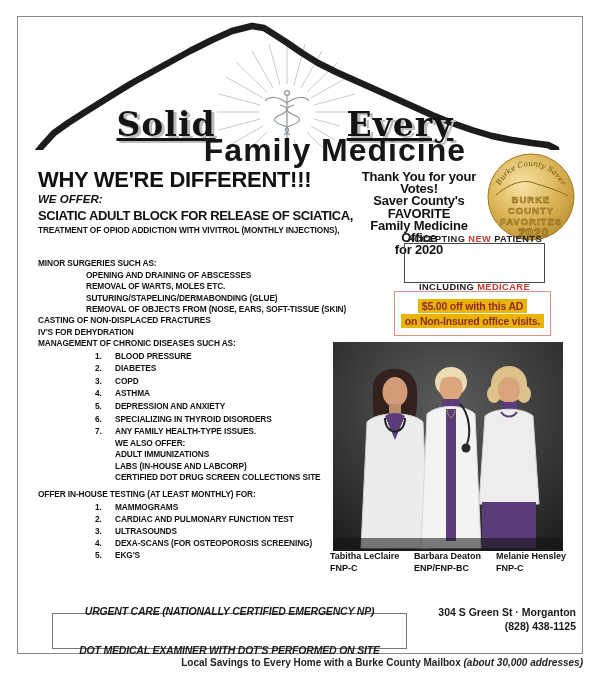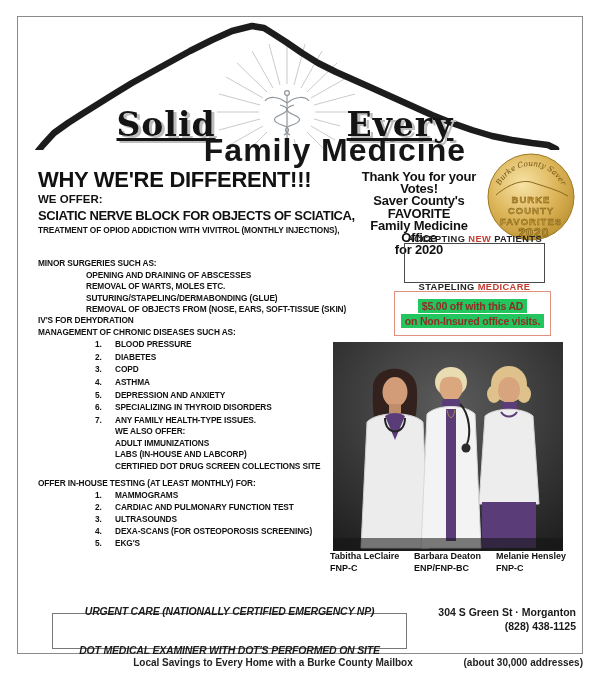--- a/index.html
+++ b/index.html
@@ -10,59 +10,59 @@
 
   .brand{position:absolute;font-family:"DejaVu Serif",serif;font-weight:bold;font-size:33px;letter-spacing:1px;
          color:#141414;text-shadow:3px 2px 0 #bdbdbd;text-align:center;text-decoration:underline;}
   #brand-solid{left:92px;top:105px;width:148px;}
   #brand-rock{left:326px;top:105px;width:148px;}
   #family{position:absolute;left:116px;top:132px;width:350px;text-align:right;
           font-family:Liberation Sans, sans-serif;font-weight:bold;font-size:32px;letter-spacing:1px;color:#161616;}
 
   #colLeft{position:absolute;left:38px;top:170px;width:338px;}
   .h1{font-size:22px;font-weight:800;letter-spacing:-0.3px;line-height:20px;}
-  .h2{font-size:11.5px;font-weight:800;line-height:14px;margin-top:2px;}
+  .h2{font-size:11.5px;font-weight:800;line-height:14px;margin-top:2px;font-style:italic;}
   .big{font-size:13px;font-weight:800;letter-spacing:-0.4px;line-height:19px;}
   .small{font-size:8.3px;font-weight:700;letter-spacing:-0.1px;line-height:11.4px;}
   .mt22{margin-top:22px;} .mt6{margin-top:6px;}
   .ind1{padding-left:48px;}
   .ind2{padding-left:77px;}
   .num-row{display:flex;padding-left:57px;line-height:12.6px;}
   .num-row .num{width:20px;flex:none;}
   .test-row{line-height:12px;}
 
   #thanks{position:absolute;left:356px;top:171px;width:126px;text-align:center;
           font-size:13px;font-weight:800;letter-spacing:-0.2px;line-height:12.2px;}
   #badge{position:absolute;left:484px;top:153px;}
 
   #acceptBox{position:absolute;left:404px;top:243px;width:139px;height:38px;border:1px solid #4a4a4a;
              display:flex;flex-direction:column;align-items:center;justify-content:center;
              font-size:9.3px;letter-spacing:.4px;color:#222;line-height:14px;font-weight:600;gap:34px;}
   .red{color:#c23b2e;}
 
   #couponBox{position:absolute;left:394px;top:291px;width:155px;height:43px;border:1px solid #e2907e;
              display:flex;flex-direction:column;align-items:center;justify-content:center;gap:1px;}
-  #couponBox span{background:#22c55e;color:#8f2d26;font-weight:800;font-size:10.5px;
+  #couponBox span{background:#eab308;color:#8f2d26;font-weight:800;font-size:10.5px;
                   letter-spacing:-0.2px;padding:0 4px;line-height:14px;}
 
   #staffPhoto{position:absolute;left:333px;top:342px;}
   #staffNames{position:absolute;left:330px;top:551px;width:238px;display:flex;}
   .staff{text-align:left;font-size:9px;font-weight:700;line-height:11.5px;}
   .staff:nth-child(1){width:84px;} .staff:nth-child(2){width:82px;} .staff:nth-child(3){width:72px;}
 
   #address{position:absolute;left:418px;top:605px;width:158px;text-align:right;
            font-weight:800;font-size:10.5px;line-height:14px;color:#1a1a1a;}
 
   #urgentBox{position:absolute;left:52px;top:613px;width:353px;height:34px;border:1.5px solid #777;
              display:flex;flex-direction:column;align-items:center;justify-content:center;
              font-style:italic;font-weight:800;font-size:10.5px;letter-spacing:-0.2px;line-height:15px;color:#1a1a1a;gap:24px;}
 
   #tagline{position:absolute;left:100px;top:657px;width:483px;text-align:right;font-size:10px;color:#222;}
   #tagline .tb{font-weight:800;}
-  #tagline .ti{font-weight:600;padding-left:48px;}
+  #tagline .ti{font-style:italic;font-weight:600;}
 </style>
 </head>
 <body>
 
 <div id="ad">
   <div class="frame"></div>
 
   <svg id="headerArt" width="560" height="132" viewBox="0 0 560 132">
     <g stroke="#b3b3b3" stroke-width="0.7">
       <line x1="295" y1="94" x2="337" y2="94"></line>
@@ -97,28 +97,29 @@
     </g>
   </svg>
 
   <div class="brand" id="brand-solid">Solid</div>
   <div class="brand" id="brand-rock">Every</div>
   <div id="family">Family Medicine</div>
 
   <div id="colLeft">
     <div class="h1">WHY WE'RE DIFFERENT!!!</div>
     <div class="h2">WE OFFER:</div>
-    <div class="big">SCIATIC NERVE BLOCK FOR OBJECTS OF SCIATICA,</div>
+    <div class="big">SCIATIC ADULT BLOCK FOR RELEASE OF SCIATICA,</div>
     <div class="small">TREATMENT OF OPIOD ADDICTION WITH VIVITROL (MONTHLY INJECTIONS),</div>
 
     <div class="small mt22">MINOR SURGERIES SUCH AS:</div>
     <div class="small ind1">OPENING AND DRAINING OF ABSCESSES</div>
     <div class="small ind1">REMOVAL OF WARTS, MOLES ETC.</div>
     <div class="small ind1">SUTURING/STAPELING/DERMABONDING (GLUE)</div>
     <div class="small ind1">REMOVAL OF OBJECTS FROM (NOSE, EARS, SOFT-TISSUE (SKIN)</div>
+    <div class="small">CASTING OF NON-DISPLACED FRACTURES</div>
     <div class="small">IV'S FOR DEHYDRATION</div>
     <div class="small">MANAGEMENT OF CHRONIC DISEASES SUCH AS:</div>
 
     <div class="small num-row">
         <span class="num">1.</span>
         <span>BLOOD PRESSURE</span>
       </div>
     <div class="small num-row">
         <span class="num">2.</span>
         <span>DIABETES</span>
@@ -197,21 +198,21 @@
       <text x="47" y="50" font-size="9.5">BURKE</text>
       <text x="47" y="61" font-size="9.5">COUNTY</text>
       <text x="47" y="72" font-size="9.5">FAVORITES</text>
       <text x="39" y="79" font-size="5" stroke-width="0.2">for</text>
       <text x="50" y="84" font-size="12" stroke-width="0.6">2020</text>
     </g>
   </svg>
 
   <div id="acceptBox">
     <div><span>ACCEPTING </span><span class="red">NEW</span><span> PATIENTS</span></div>
-    <div><span>STAPELING </span><span class="red">MEDICARE</span></div>
+    <div><span>INCLUDING </span><span class="red">MEDICARE</span></div>
   </div>
 
   <div id="couponBox">
     <span>$5.00 off with this AD</span>
     <span>on Non-Insured office visits.</span>
   </div>
 
   <svg id="staffPhoto" width="230" height="209" viewBox="0 0 230 209">
     <defs>
       <radialGradient id="pg" cx="50%" cy="30%" r="90%">

